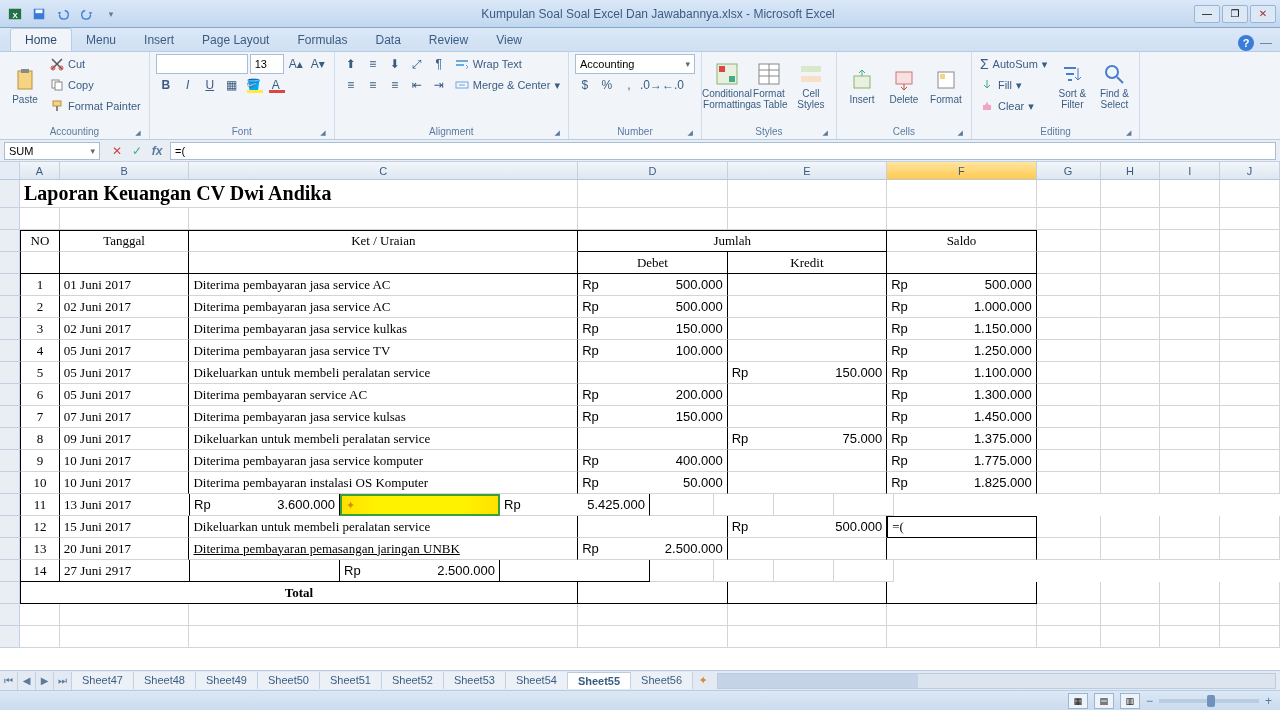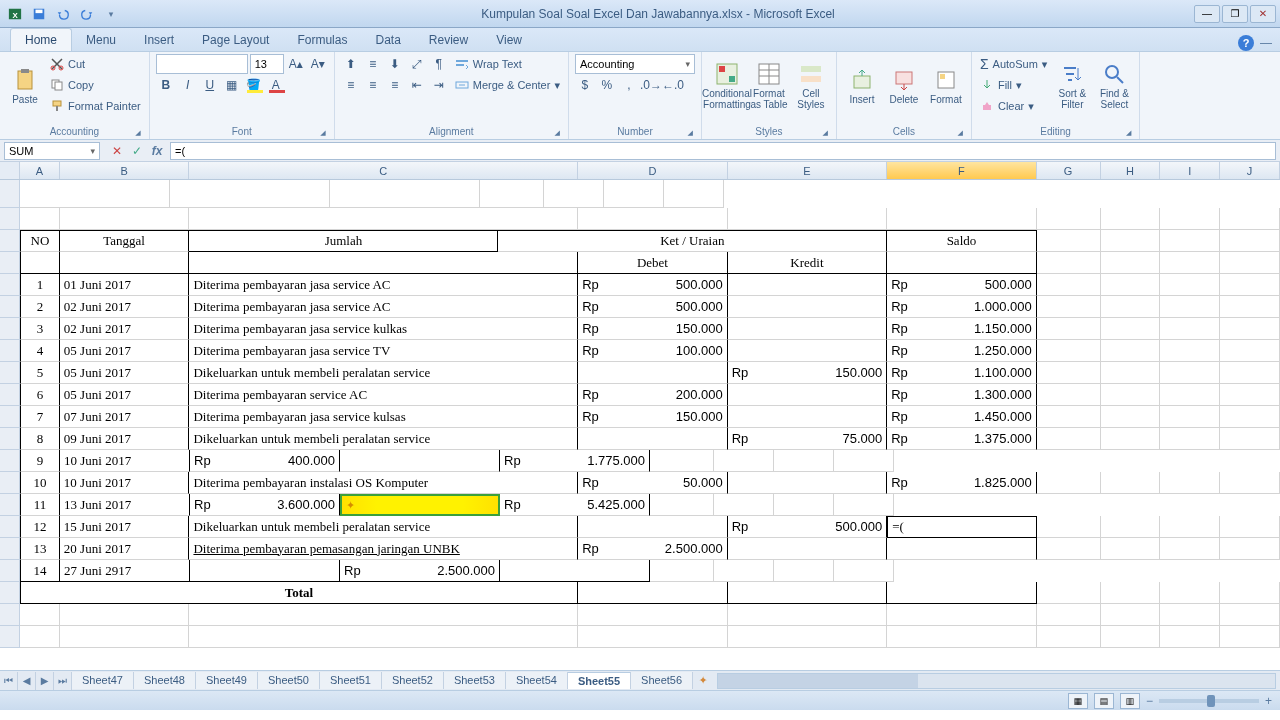--- a/index.html
+++ b/index.html
@@ -375,20 +375,21 @@
   <div class="colhdr" style="width:64px">G</div>
   <div class="colhdr" style="width:60px">H</div>
   <div class="colhdr" style="width:60px">I</div>
   <div class="colhdr" style="width:60px">J</div>
 </div>
 
 <div class="grid-wrap">
   <div class="grid" id="grid">
       <div class="gr" style="height: 28px;">
         <div class="rowhdr"></div>
+        <div class="cell big" style="width: 560px;">Laporan Keuangan CV Dwi Andika</div>
         <div class="cell " style="width: 150px;"></div>
         <div class="cell " style="width: 160px;"></div>
         <div class="cell " style="width: 150px;"></div>
         <div class="cell " style="width: 64px;"></div>
         <div class="cell " style="width: 60px;"></div>
         <div class="cell " style="width: 60px;"></div>
         <div class="cell " style="width: 60px;"></div>
       </div>
       <div class="gr">
         <div class="rowhdr"></div>
@@ -400,22 +401,22 @@
         <div class="cell " style="width: 150px;"></div>
         <div class="cell " style="width: 64px;"></div>
         <div class="cell " style="width: 60px;"></div>
         <div class="cell " style="width: 60px;"></div>
         <div class="cell " style="width: 60px;"></div>
       </div>
       <div class="gr">
         <div class="rowhdr"></div>
         <div class="cell center tbt tbl tbr" style="width: 40px;">NO</div>
         <div class="cell center tbt tbr" style="width: 130px;">Tanggal</div>
+        <div class="cell center tbt tbr" style="width: 390px;">Ket / Uraian</div>
         <div class="cell center tbt tbr tbb" style="width: 310px;">Jumlah</div>
-        <div class="cell center tbt tbr" style="width: 390px;">Ket / Uraian</div>
         <div class="cell center tbt tbr" style="width: 150px;">Saldo</div>
         <div class="cell " style="width: 64px;"></div>
         <div class="cell " style="width: 60px;"></div>
         <div class="cell " style="width: 60px;"></div>
         <div class="cell " style="width: 60px;"></div>
       </div>
       <div class="gr">
         <div class="rowhdr"></div>
         <div class="cell tbl tbr tbb" style="width: 40px;"></div>
         <div class="cell tbr tbb" style="width: 130px;"></div>
@@ -577,20 +578,21 @@
         </div>
         <div class="cell " style="width: 64px;"></div>
         <div class="cell " style="width: 60px;"></div>
         <div class="cell " style="width: 60px;"></div>
         <div class="cell " style="width: 60px;"></div>
       </div>
       <div class="gr">
         <div class="rowhdr"></div>
         <div class="cell center tbl tbr" style="width: 40px;">9</div>
         <div class="cell tbr" style="width: 130px;">10 Juni 2017</div>
+        <div class="cell tbr" style="width: 390px;">Diterima pembayaran jasa service komputer</div>
         <div class="cell rpsplit tbr" style="width: 150px;">
           <span>Rp</span>
           <span>400.000</span>
         </div>
         <div class="cell rpsplit tbr" style="width: 160px;"></div>
         <div class="cell rpsplit tbr" style="width: 150px;">
           <span>Rp</span>
           <span>1.775.000</span>
         </div>
         <div class="cell " style="width: 64px;"></div>

